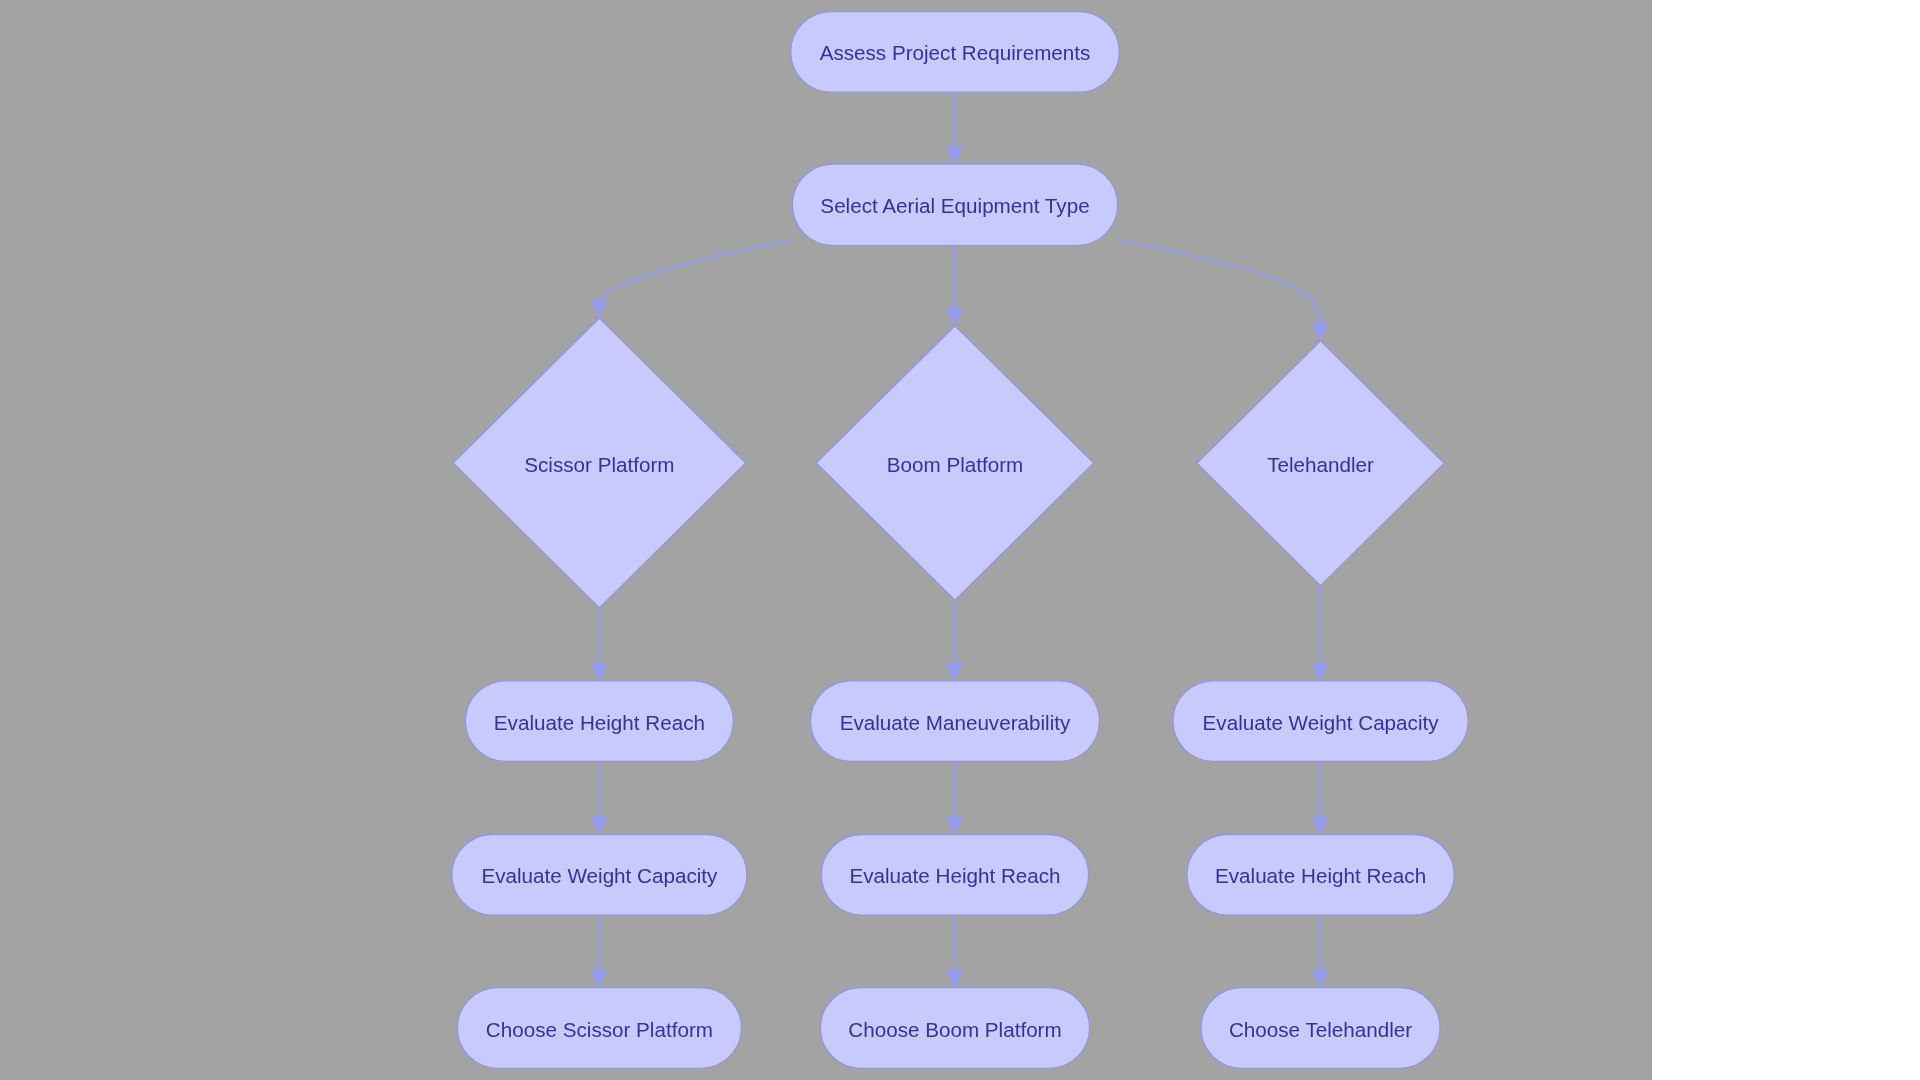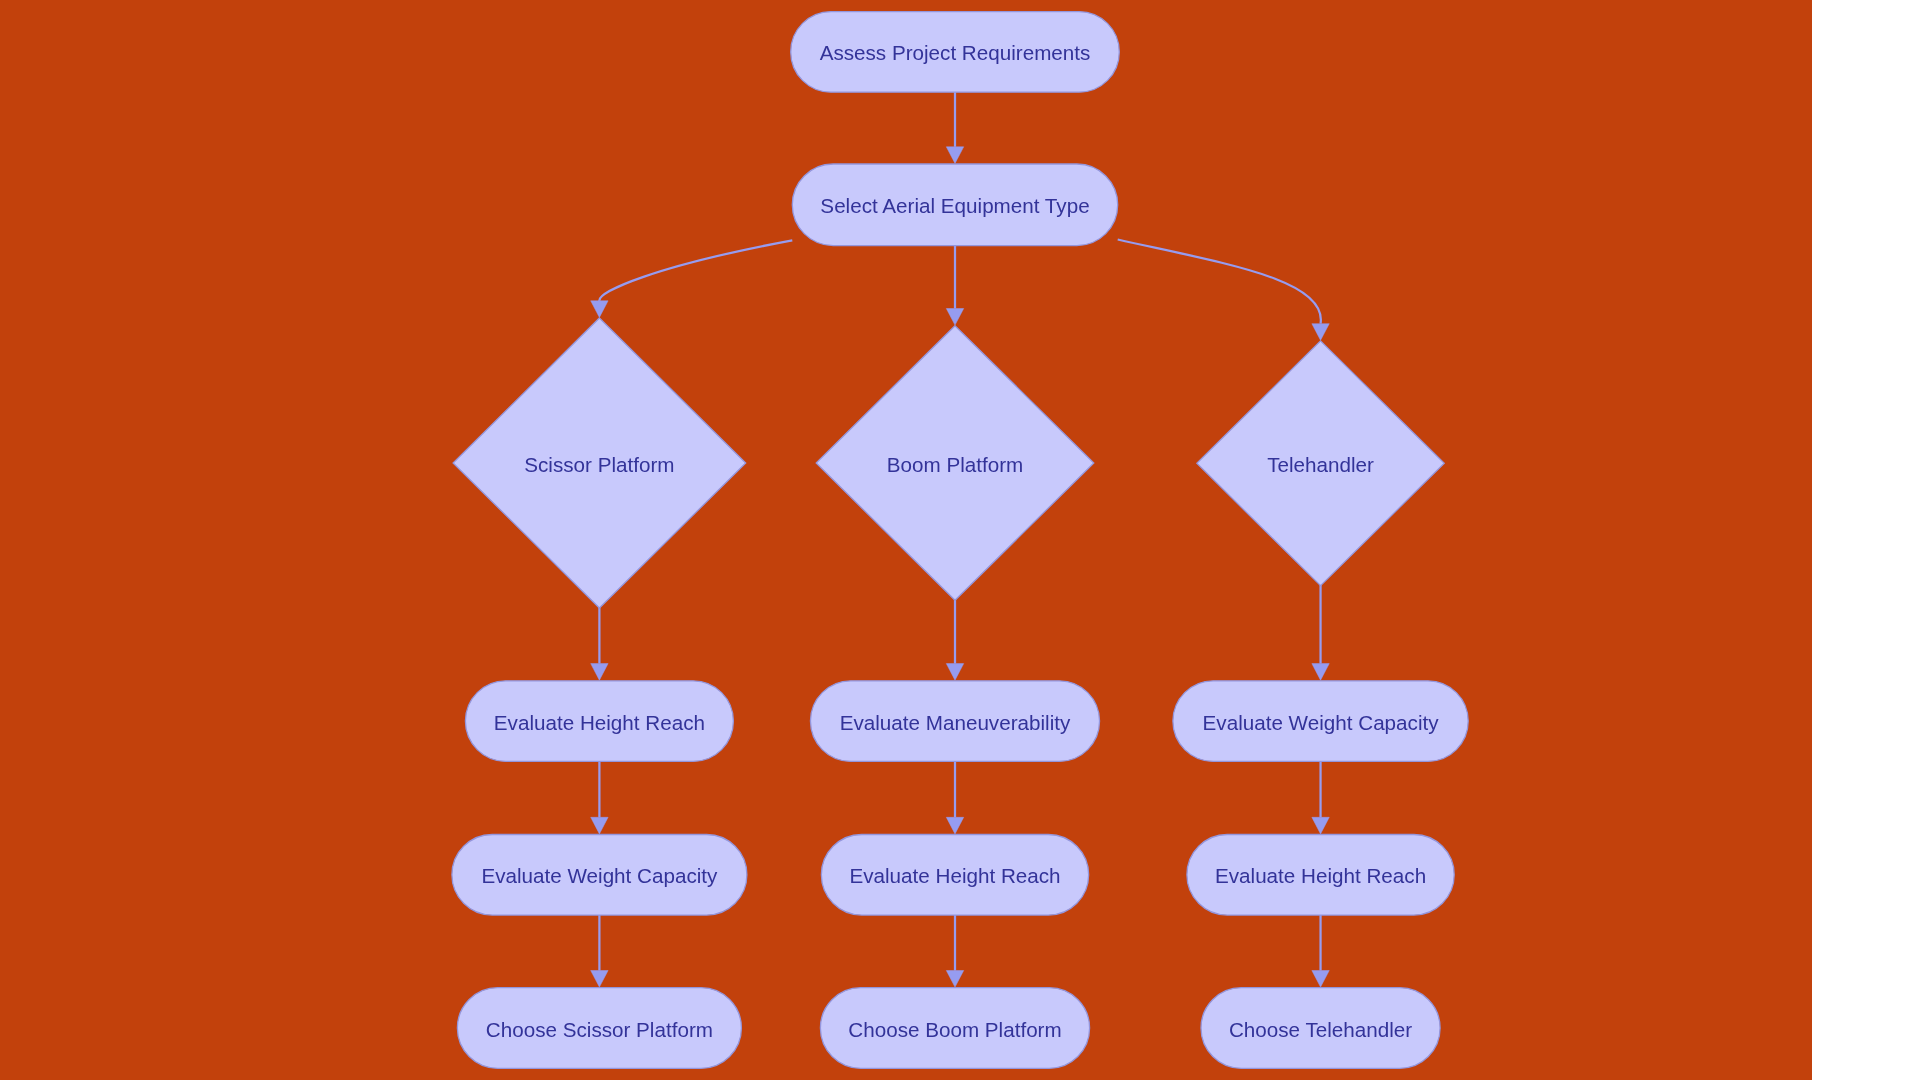--- a/index.html
+++ b/index.html
@@ -1,20 +1,20 @@
 <!DOCTYPE html>
 <html><head>
 <meta charset="utf-8">
 <title>Aerial Equipment Selection Flowchart</title>
 <style>
   html,body{margin:0;padding:0;}
   body{width:1920px;height:1080px;overflow:hidden;background:#ffffff;
        font-family:"Liberation Sans",sans-serif;
        -webkit-font-smoothing:antialiased;}
-  #stage{position:relative;width:1812px;height:1080px;background:#c2410c;}
+  #stage{position:relative;width:1652px;height:1080px;background:#a3a3a3;}
   svg#flow{position:absolute;left:0;top:0;display:block;}
   .node-shape{fill:#c8c9fc;stroke:#9496dd;stroke-width:1.3px;stroke-linejoin:miter;}
   .node-label{font-family:"Liberation Sans",sans-serif;font-size:20.65px;fill:#333399;
               text-anchor:middle;dominant-baseline:central;white-space:pre;}
   .edge-line{fill:none;stroke:#969cf0;stroke-width:2.25px;stroke-linecap:butt;}
   .edge-arrow{fill:#969cf0;stroke:#969cf0;stroke-width:0.5px;stroke-linejoin:miter;}
 </style>
 </head>
 <body>
 

